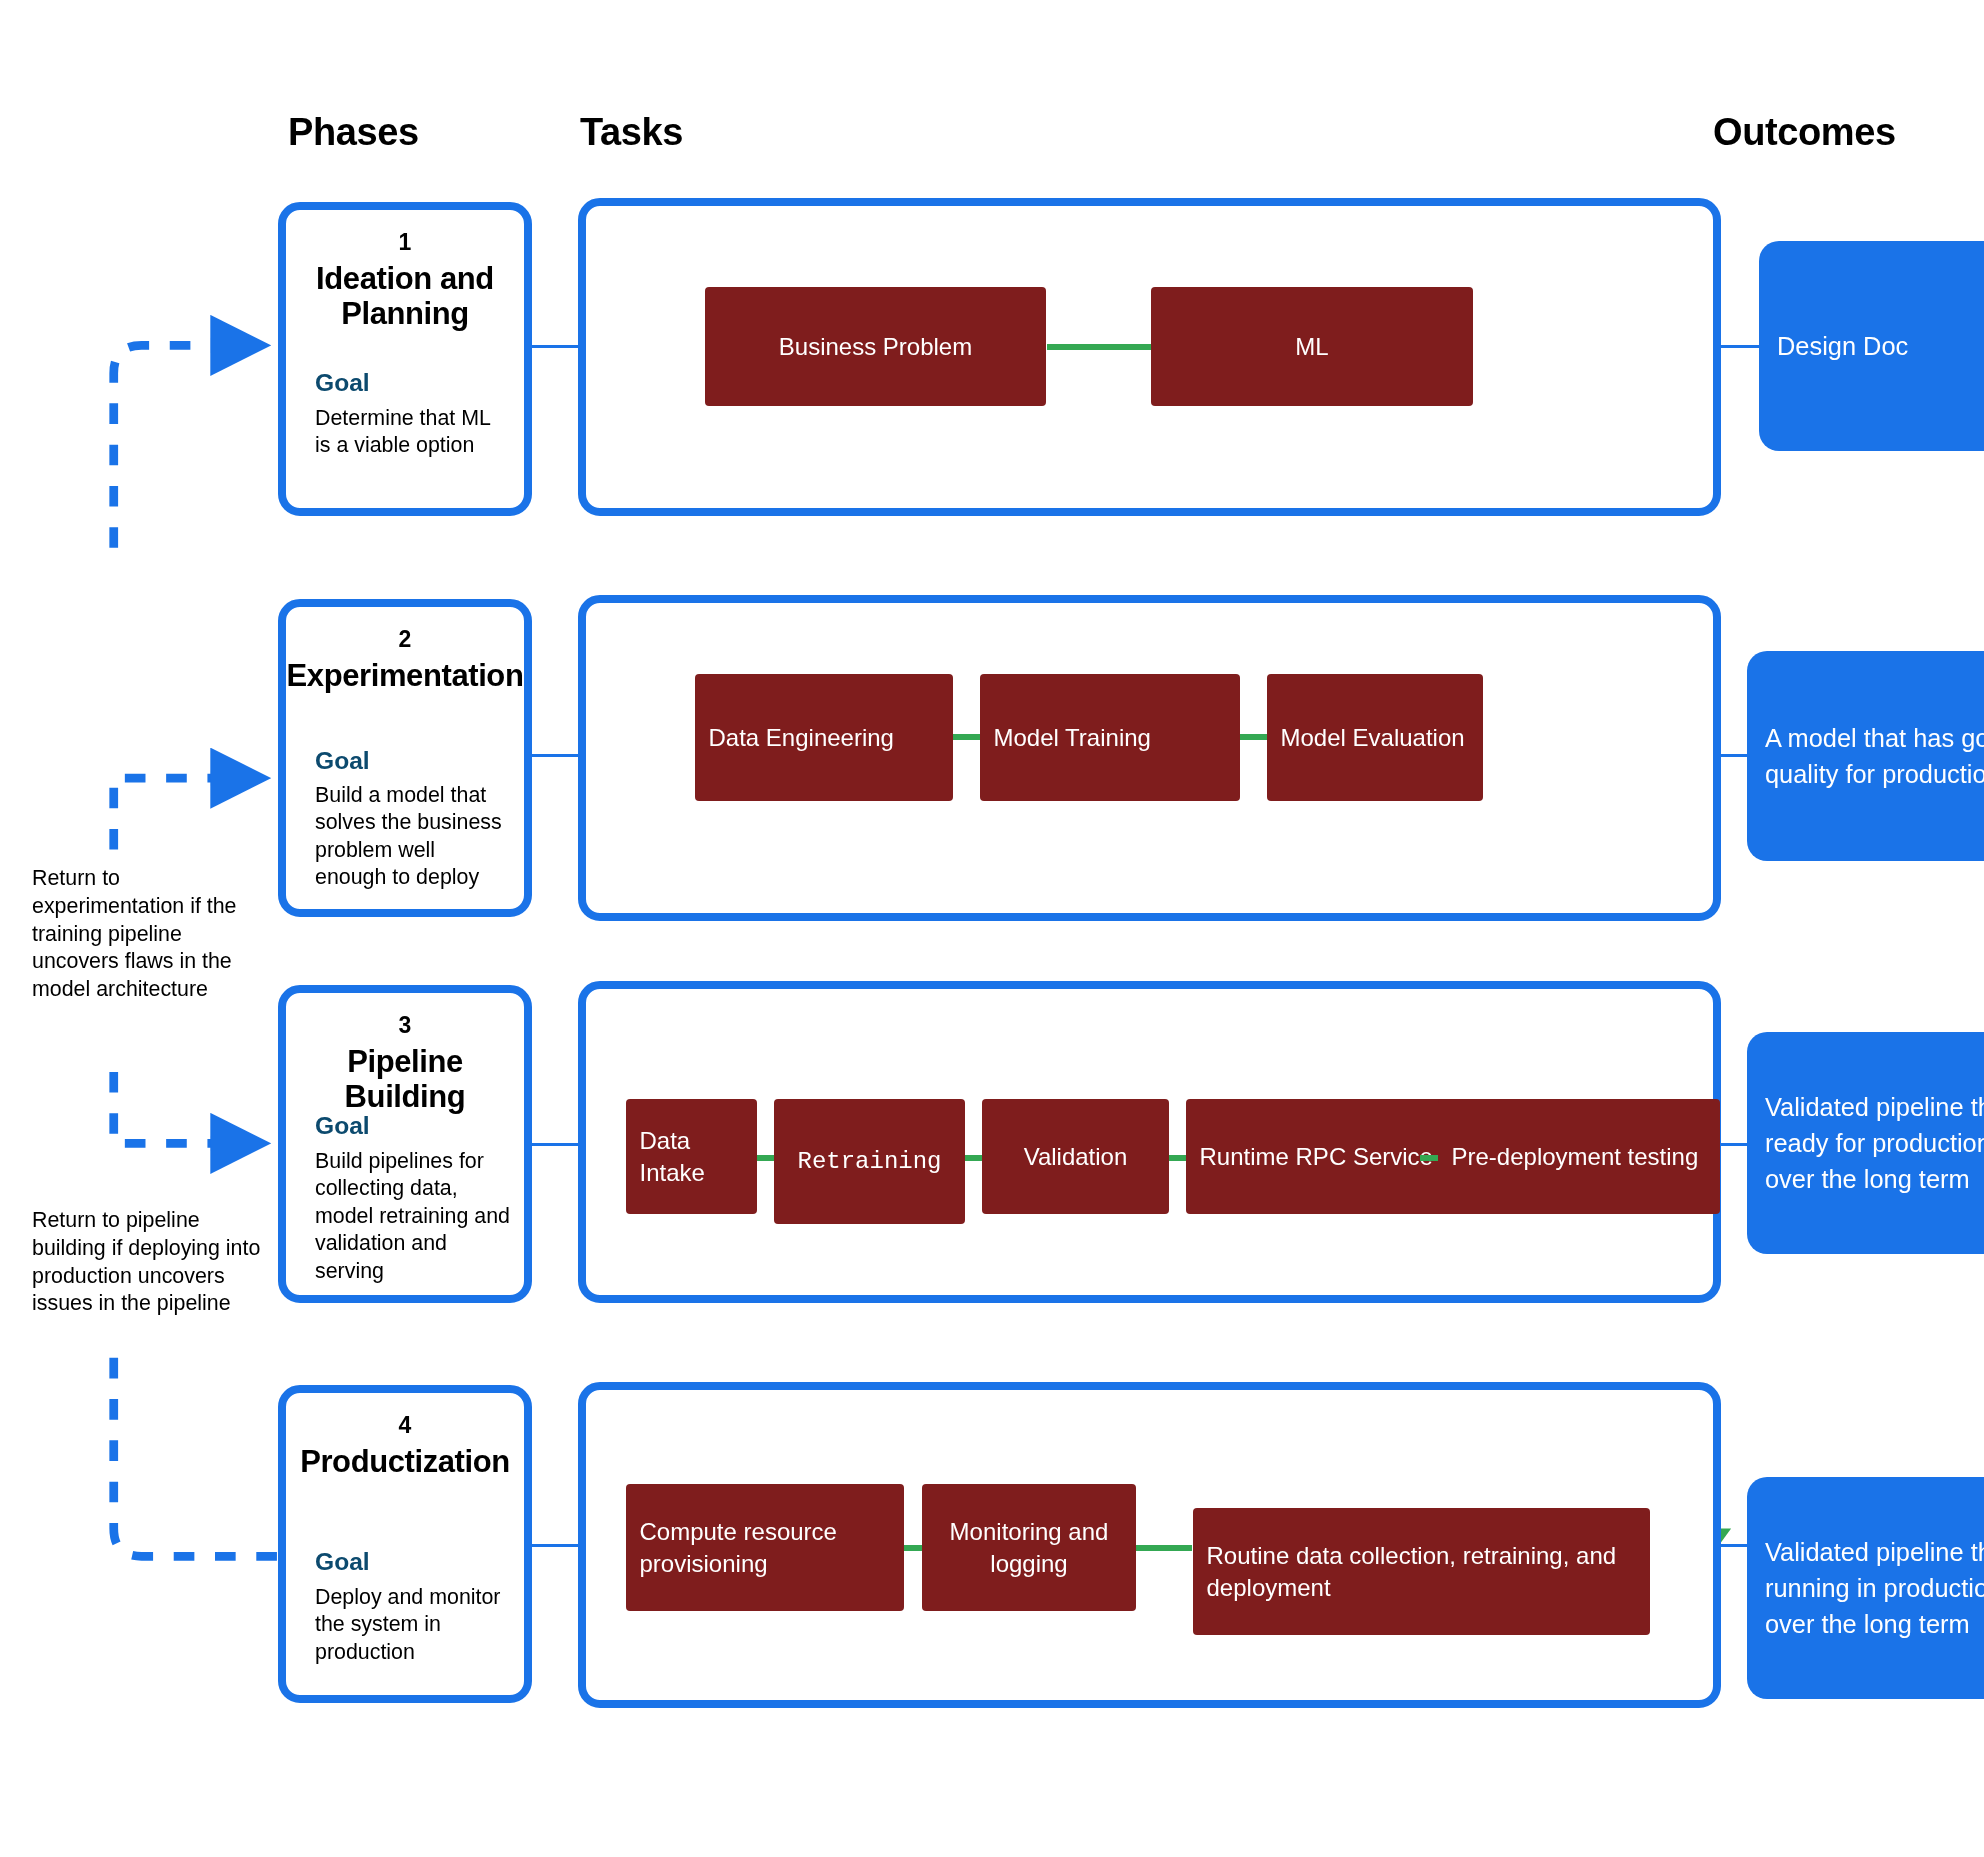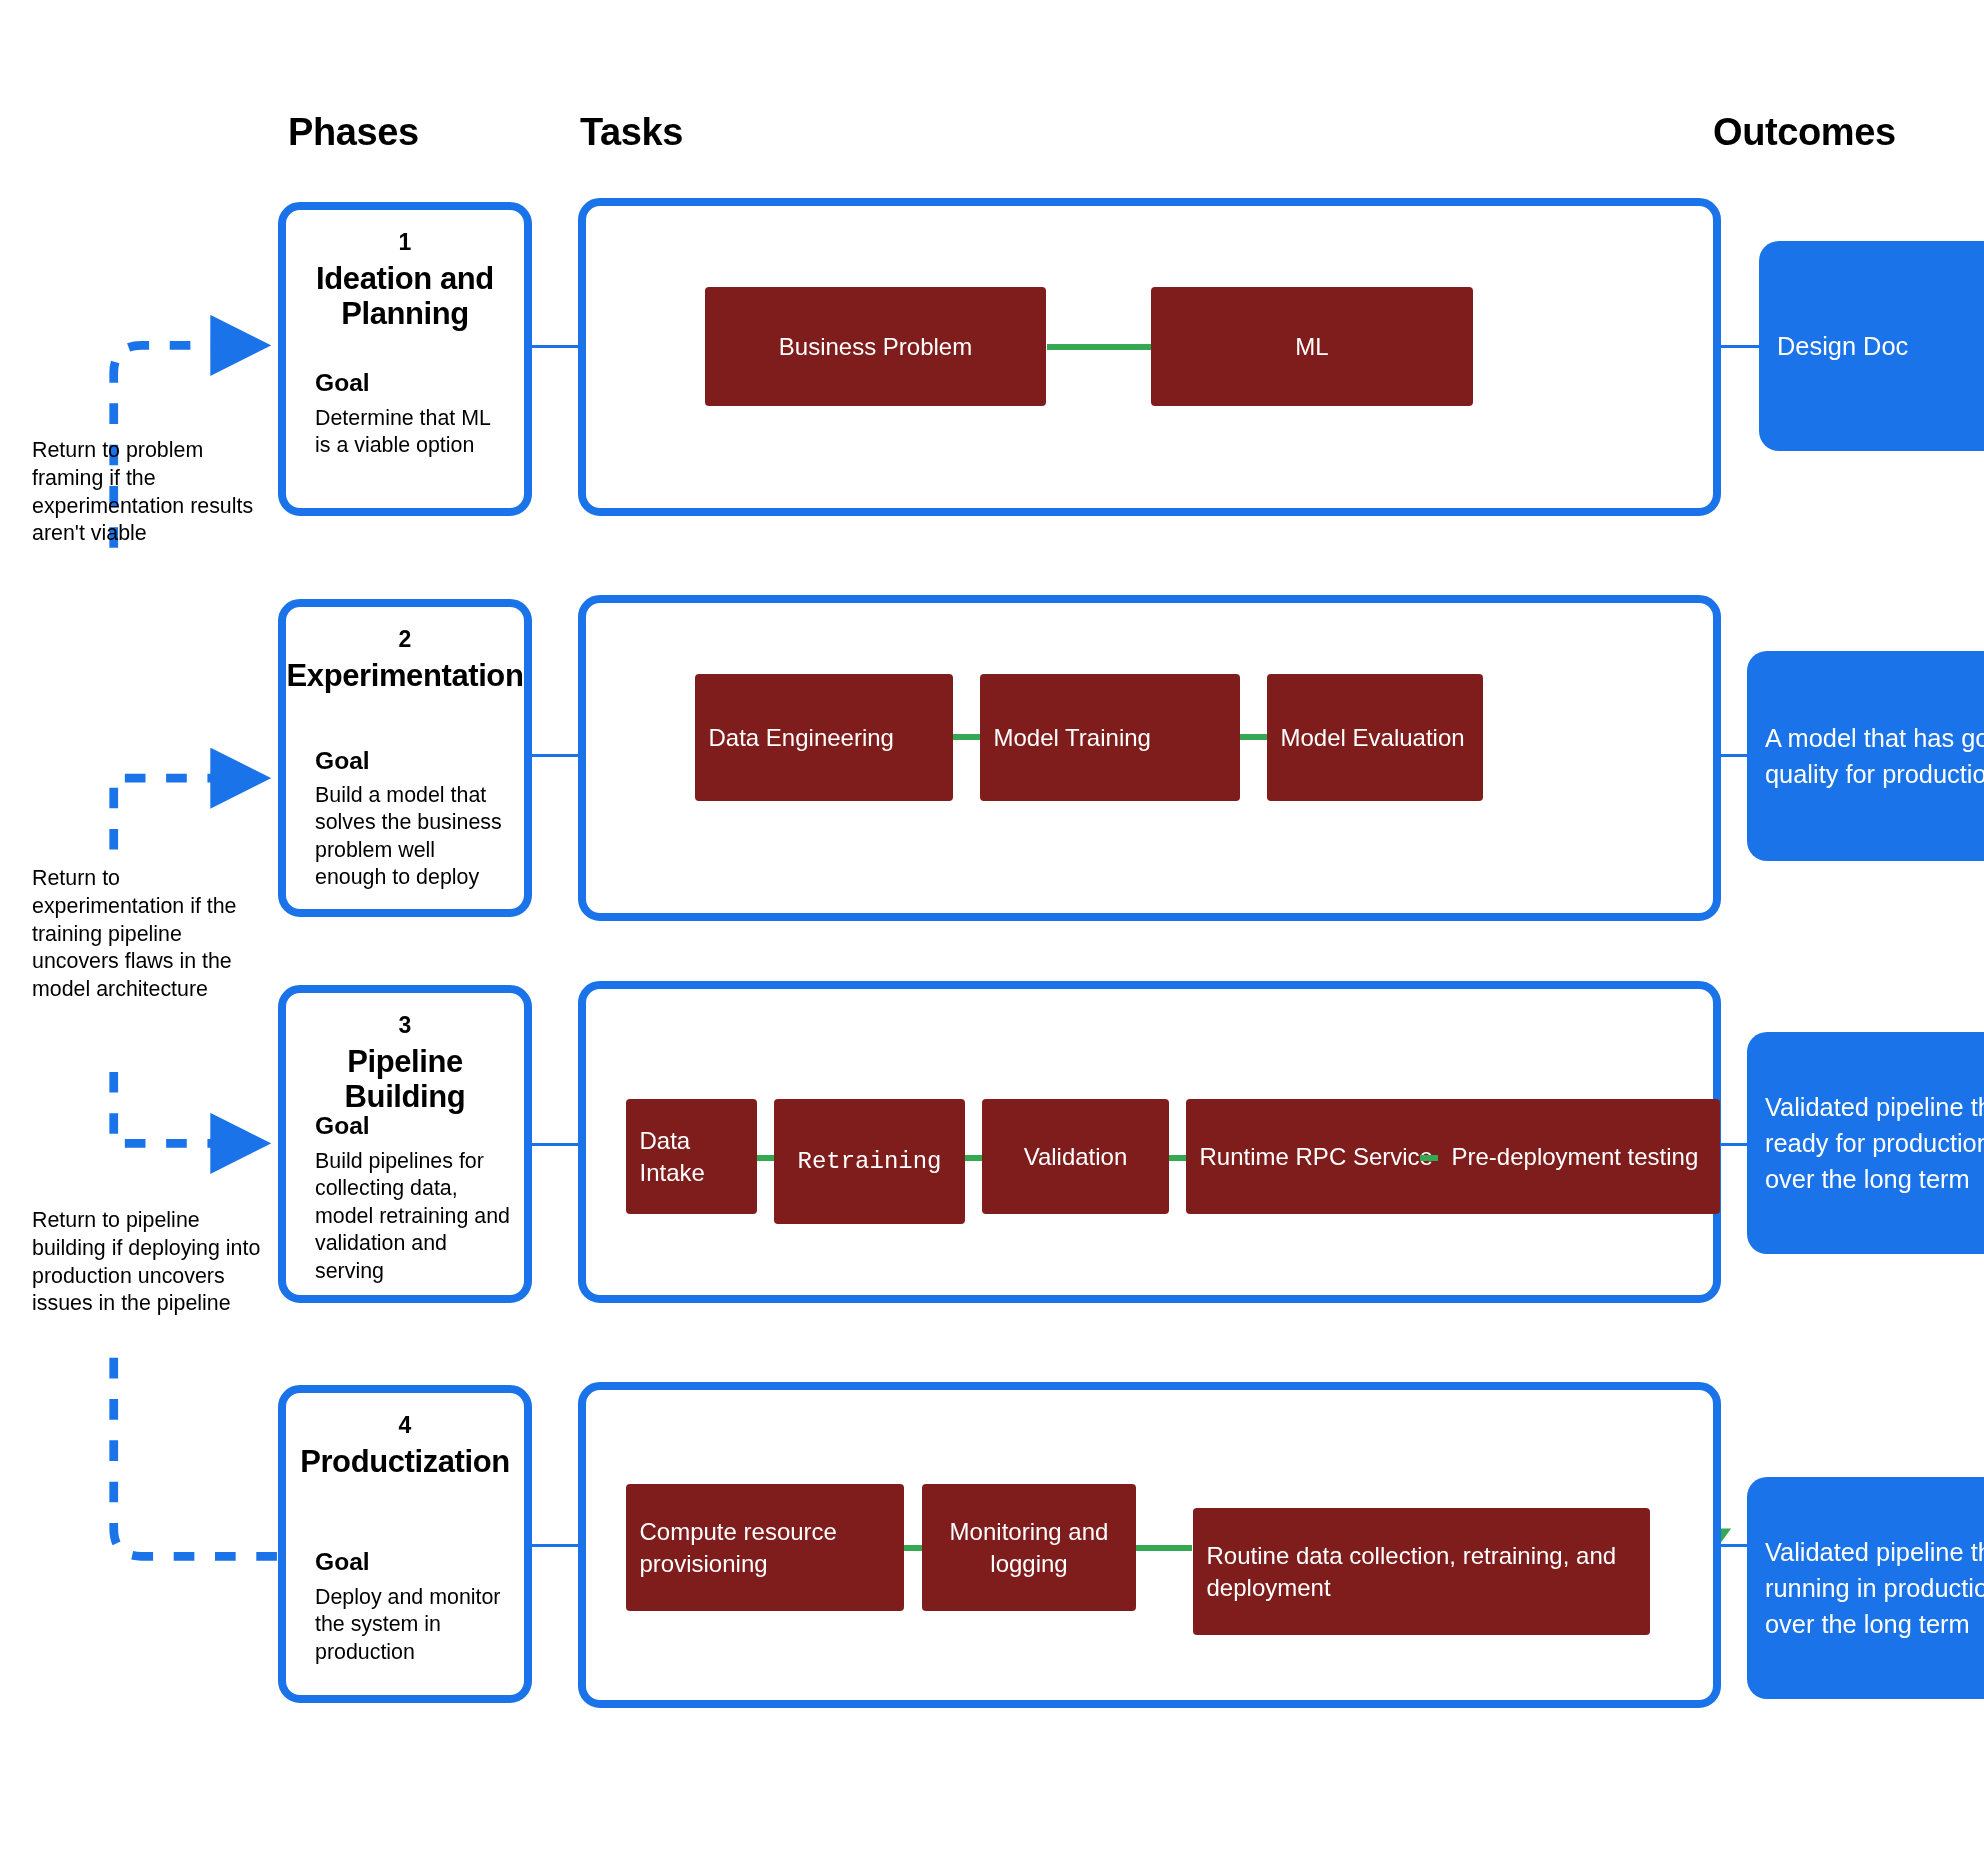--- a/index.html
+++ b/index.html
@@ -7,21 +7,21 @@
   #stage{position:relative;width:2253px;height:1858px;background:#fff;overflow:hidden;}
 
   
   .col-head{position:absolute;font-weight:bold;color:#000;font-size:38px;letter-spacing:-0.4px;white-space:nowrap;}
 
   
   .phase-card{position:absolute;box-sizing:border-box;background:#fff;
     border:8px solid #1a73e8;border-radius:22px;}
   .phase-num{position:absolute;left:0;right:0;text-align:center;font-size:23px;font-weight:bold;color:#000;}
   .phase-title{position:absolute;left:0;right:0;text-align:center;font-size:31px;font-weight:bold;color:#000;line-height:1.12;letter-spacing:-0.4px;}
-  .goal-label{position:absolute;font-size:24.6px;font-weight:bold;color:#000000;}
+  .goal-label{position:absolute;font-size:24.6px;font-weight:bold;color:#0c4a6e;}
   .goal-text{position:absolute;font-size:21.4px;color:#000;line-height:1.28;}
 
   
   .tasks-panel{position:absolute;box-sizing:border-box;background:#fff;
     border:8px solid #1a73e8;border-radius:22px;}
 
   
   .task{position:absolute;box-sizing:border-box;background:#7f1d1d;color:#fff;
     border-radius:4px;display:flex;align-items:center;}
   .task span{display:block;width:100%;padding:0 13.5px;font-size:24px;line-height:1.3;}
@@ -189,18 +189,17 @@
     <div class="task" style="left:607px;top:94px;width:457px;height:127px;margin-top:24px;">
       <span>Routine data collection, retraining, and deployment</span>
     </div>
   </div>
 
   <div class="bluelink" style="left:1721px;top:1544px;width:48px;"></div>
   <div class="outcome" style="left:1747px;top:1477px;width:314px;height:222px;">
     <span>Validated pipeline that's running in production over the long term</span>
   </div>
 
-  <div class="note" style="left:32px;top:437px;width:222px;">Return to problem framing if the experimentation results aren't viable</div>
   <div class="note" style="left:32px;top:865px;width:226px;">Return to experimentation if the training pipeline uncovers flaws in the model architecture</div>
   <div class="note" style="left:32px;top:1207px;width:234px;">Return to pipeline building if deploying into production uncovers issues in the pipeline</div>
 
 </div>
 
 
 </body></html>

